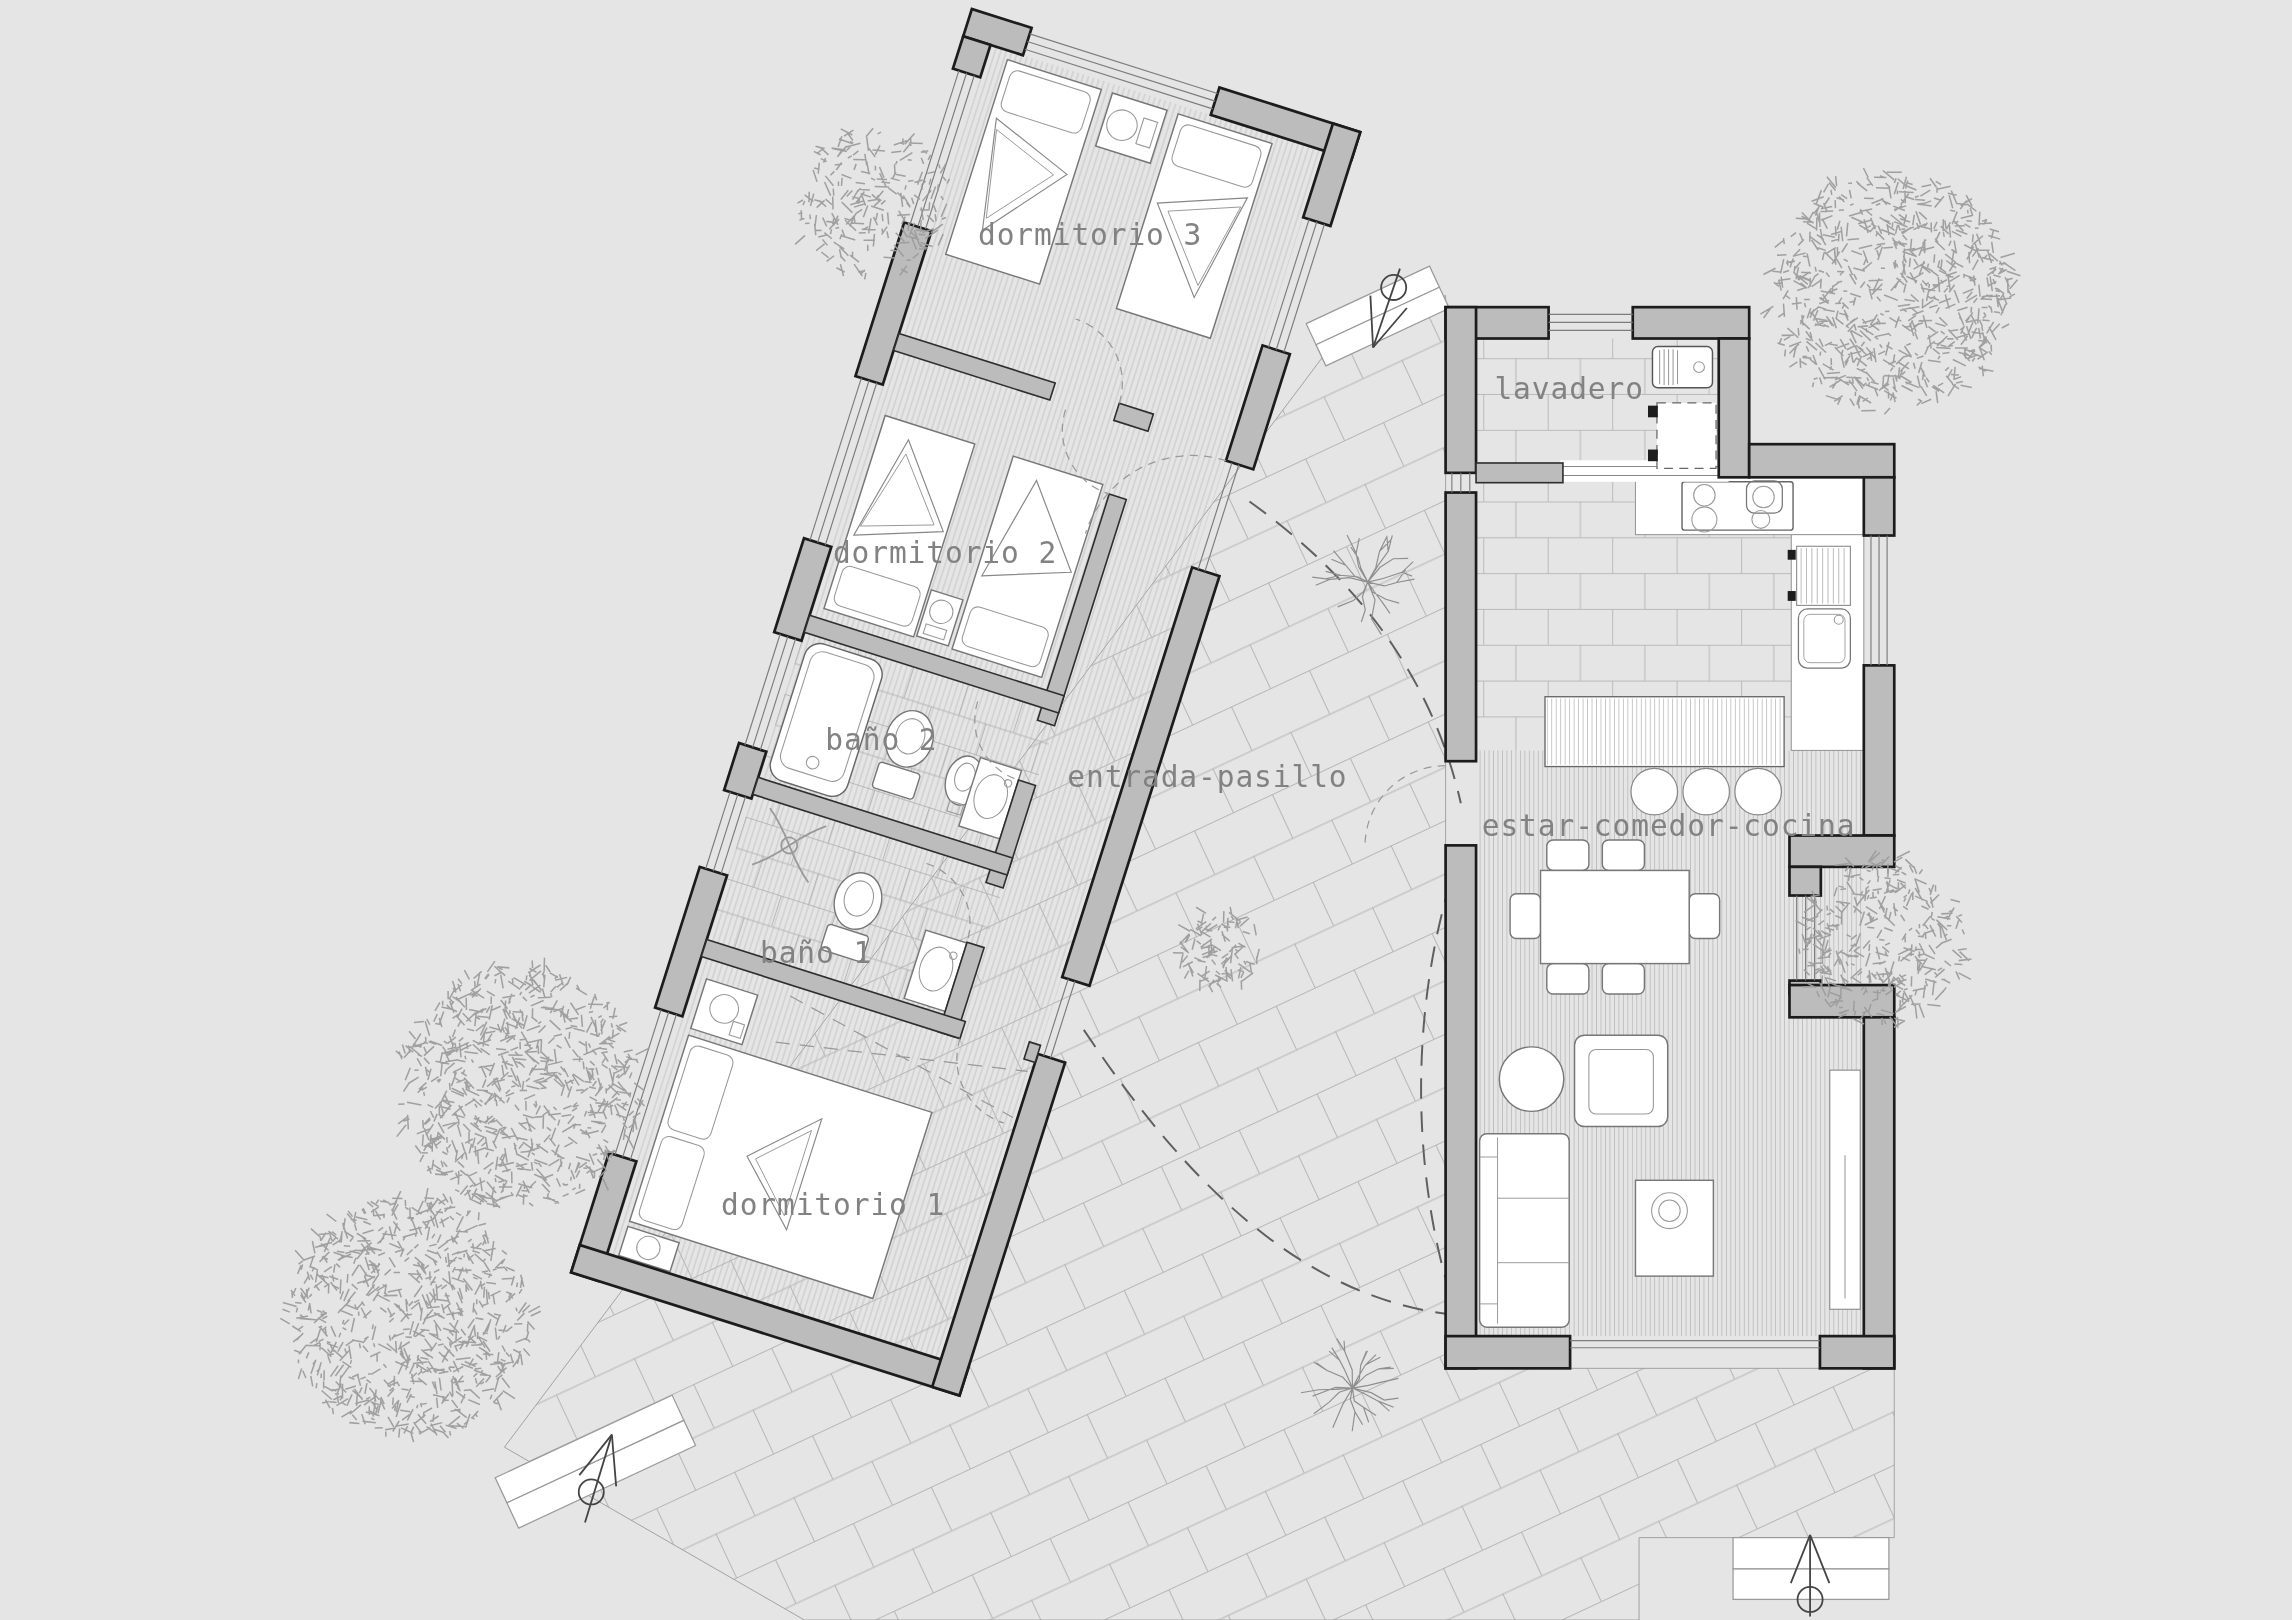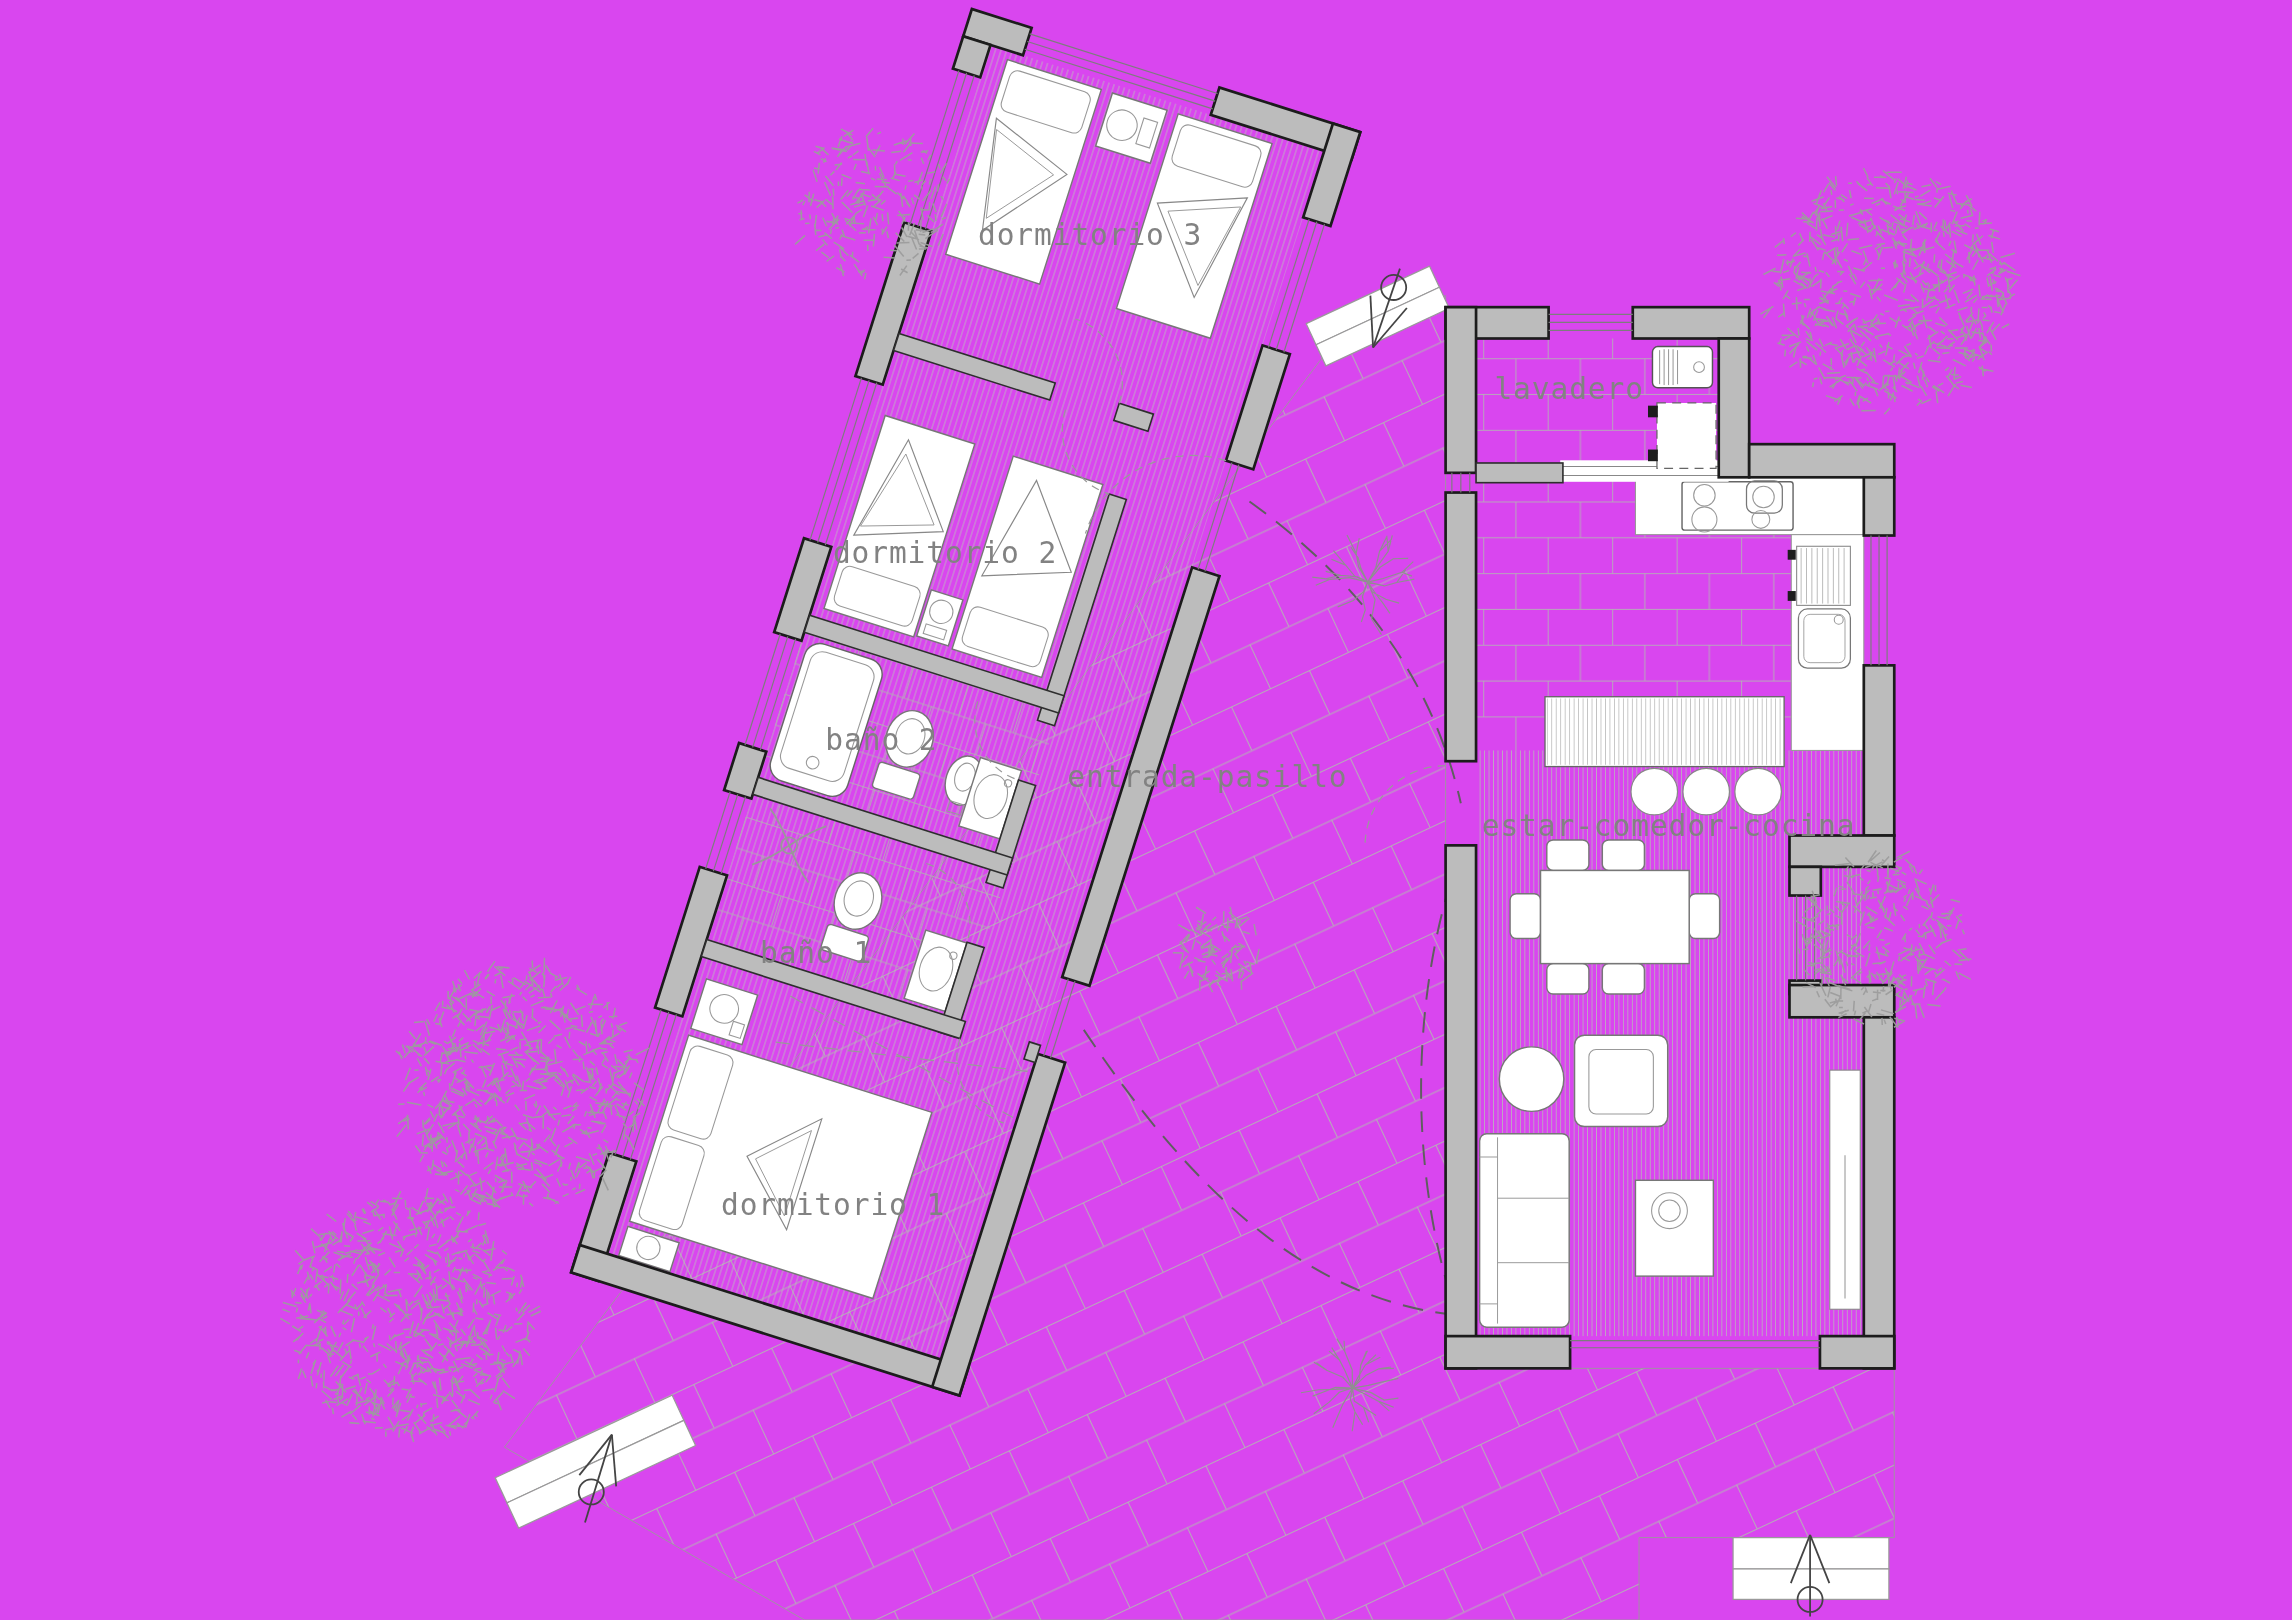--- a/index.html
+++ b/index.html
@@ -1,17 +1,17 @@
 <!DOCTYPE html>
 <html style="font-size:14.3px"><head>
 <meta charset="utf-8">
 <title>plan</title>
 <style>
   html,body{margin:0;padding:0;background:#ffffff;}
-  .stage{width:2293px;height:1620px;position:relative;background:#d946ef;overflow:hidden;}
+  .stage{width:2293px;height:1620px;position:relative;background:#e5e5e5;overflow:hidden;}
   svg{display:block;}
   .label{font-family:"DejaVu Sans Mono","Liberation Mono",monospace;font-size:33px;fill:#828282;letter-spacing:1px;}
   .wall{fill:#bcbcbc;stroke:#1c1c1c;stroke-width:3;}
   .partition{fill:#bcbcbc;stroke:#2e2e2e;stroke-width:1.8;}
   .furn{fill:#ffffff;stroke:#777;stroke-width:1.6;}
   .furnthin{fill:none;stroke:#999;stroke-width:1.2;}
   .winline{stroke:#7d7d7d;stroke-width:1.3;fill:none;}
   .doorarc{fill:none;stroke:#9a9a9a;stroke-width:1.4;stroke-dasharray:9 7;}
   .pathdash{fill:none;stroke:#5f5f5f;stroke-width:2.2;stroke-dasharray:23 14;}
   .steps{fill:#ffffff;stroke:#9a9a9a;stroke-width:1.4;}

